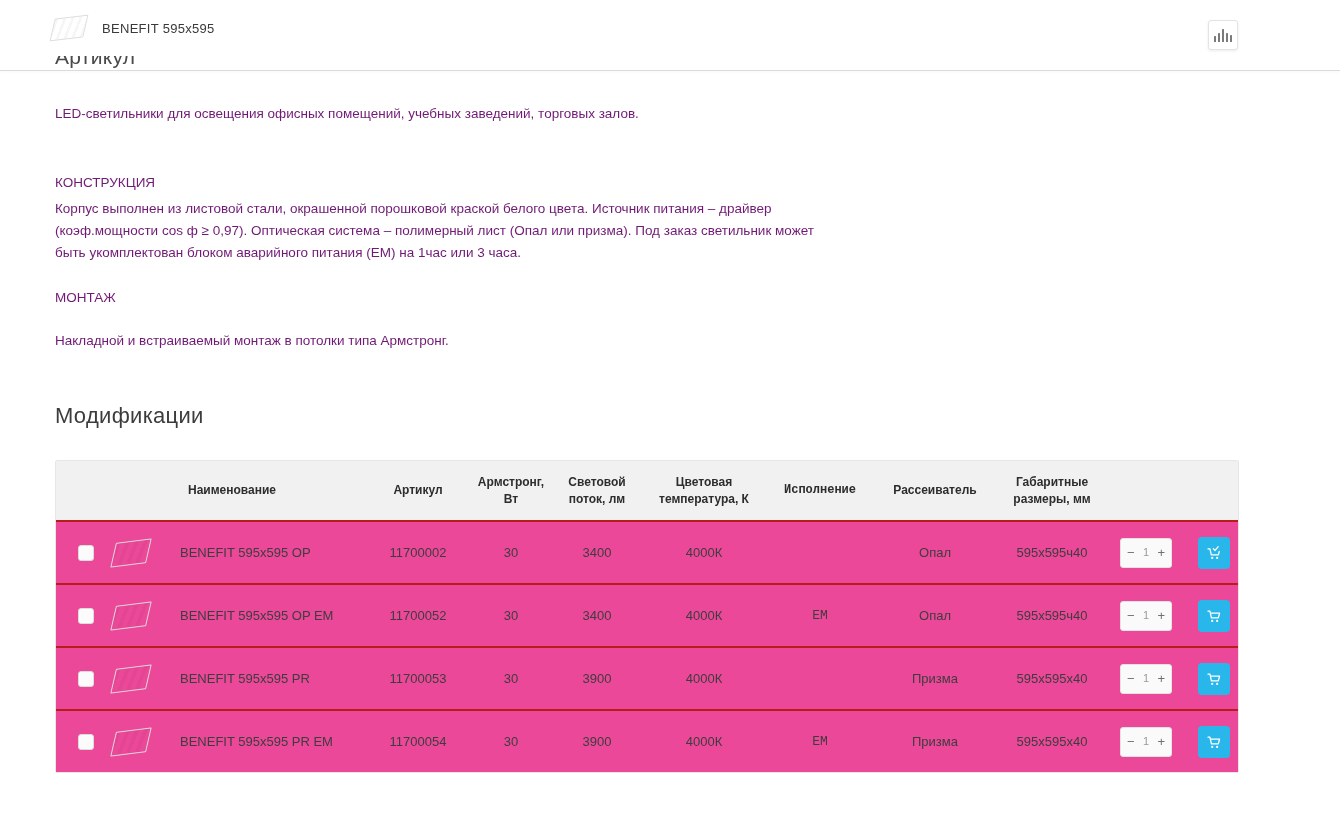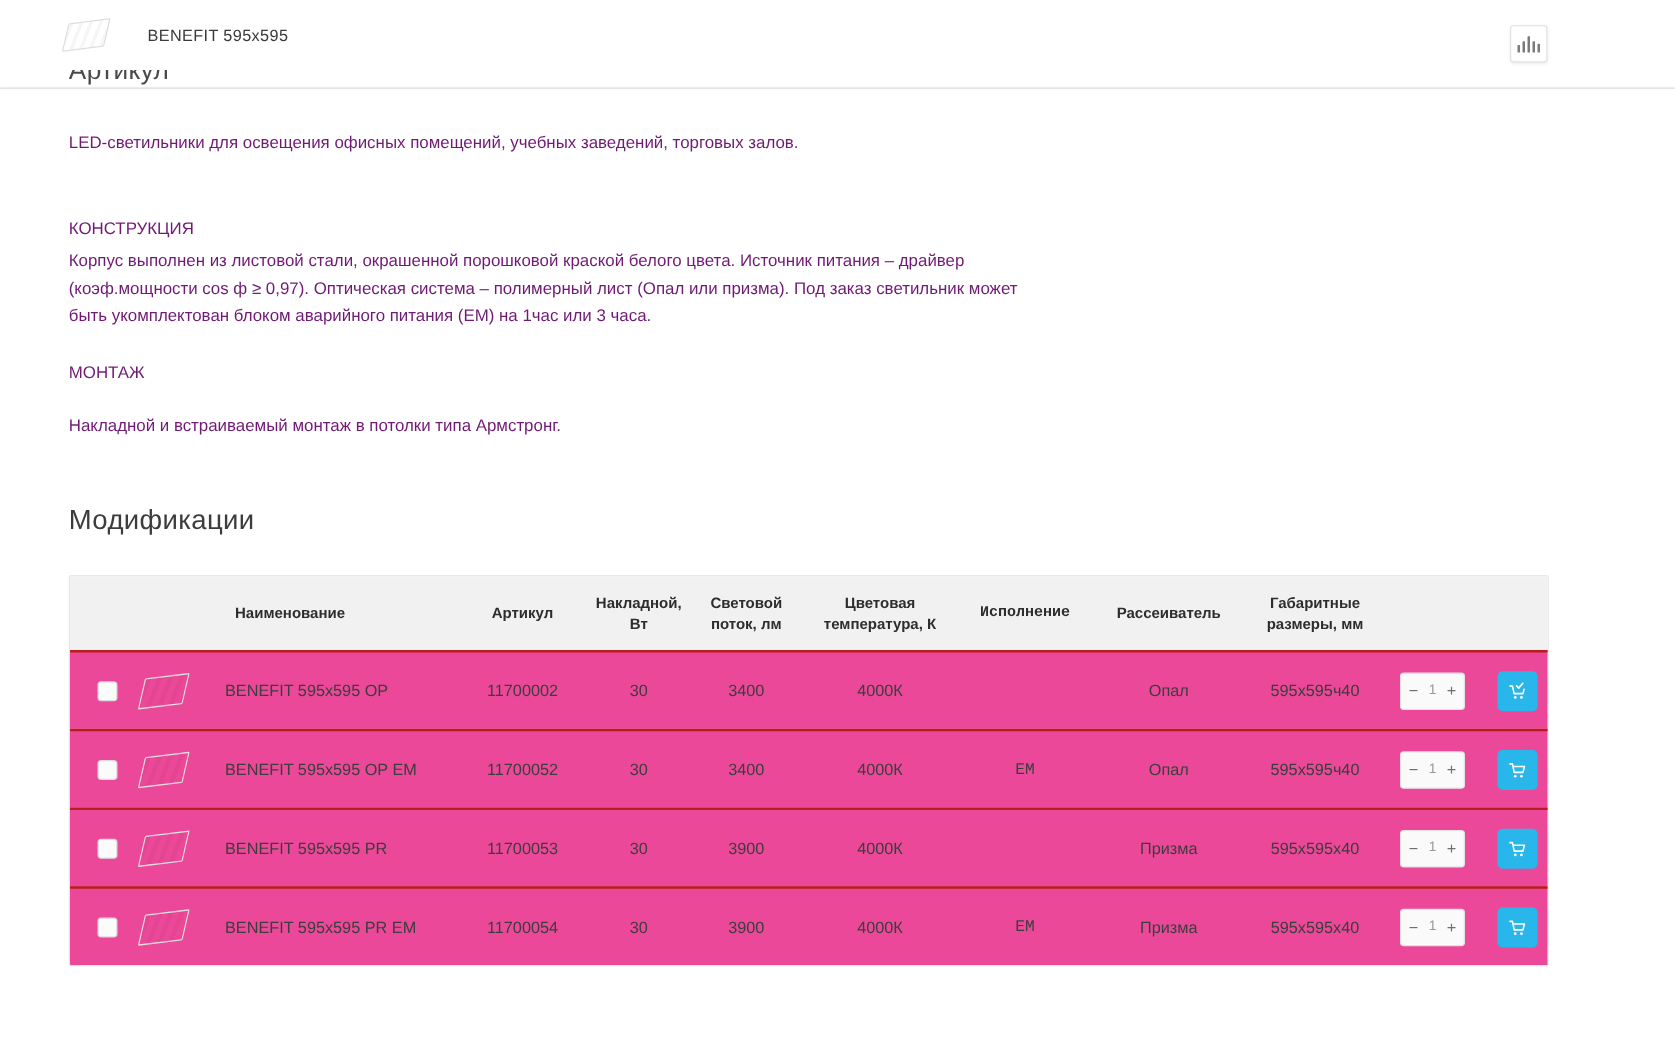--- a/index.html
+++ b/index.html
@@ -16,21 +16,21 @@
     background:#fff; z-index:10; display:flex; align-items:center;
     padding-left:52px;
   }
   .panel-thumb {
     width:34px; height:22px; flex:0 0 auto;
     background:linear-gradient(135deg,#fdfdfd 0%,#f1f1f1 60%,#e9e9e9 100%);
     border:1px solid #ddd; border-radius:1px;
     transform:rotate(-7deg) skewX(-20deg);
     background-image:repeating-linear-gradient(100deg, rgba(0,0,0,0.035) 0 3px, rgba(255,255,255,0) 3px 8px);
   }
-  .topbar-title { margin-left:32px; font-size:13px; color:#3a3a3a; letter-spacing:.3px; }
+  .topbar-title { margin-left:16px; font-size:13px; color:#3a3a3a; letter-spacing:.3px; }
   .compare-btn {
     position:absolute; top:20px; right:102px; width:30px; height:30px;
     background:#fff; border:1px solid #e4e4e4; border-radius:3px;
     box-shadow:0 1px 3px rgba(0,0,0,.08); z-index:11;
     display:flex; align-items:center; justify-content:center; cursor:pointer; padding:0;
   }
   .bars { display:flex; align-items:flex-end; gap:2px; height:13px; }
   .bars i { display:block; width:2px; background:#7a7a7a; border-radius:.5px; }
 
   
@@ -127,21 +127,21 @@
 <p class="copy p-mount">Накладной и встраиваемый монтаж в потолки типа Армстронг.</p>
 
 <h2 class="mods-title">Модификации</h2>
 
 <div class="mod-table">
   <div class="t-row t-head">
     <div class="cell c-check"></div>
     <div class="cell c-thumb"></div>
     <div class="cell c-name">Наименование</div>
     <div class="cell c-art">Артикул</div>
-    <div class="cell c-power">Накладной,
+    <div class="cell c-power">Армстронг,
 Вт</div>
     <div class="cell c-flux">Световой
 поток, лм</div>
     <div class="cell c-temp">Цветовая
 температура, К</div>
     <div class="cell c-ver">Исполнение</div>
     <div class="cell c-diff">Рассеиватель</div>
     <div class="cell c-size">Габаритные
 размеры, мм</div>
     <div class="cell c-qty"></div>

